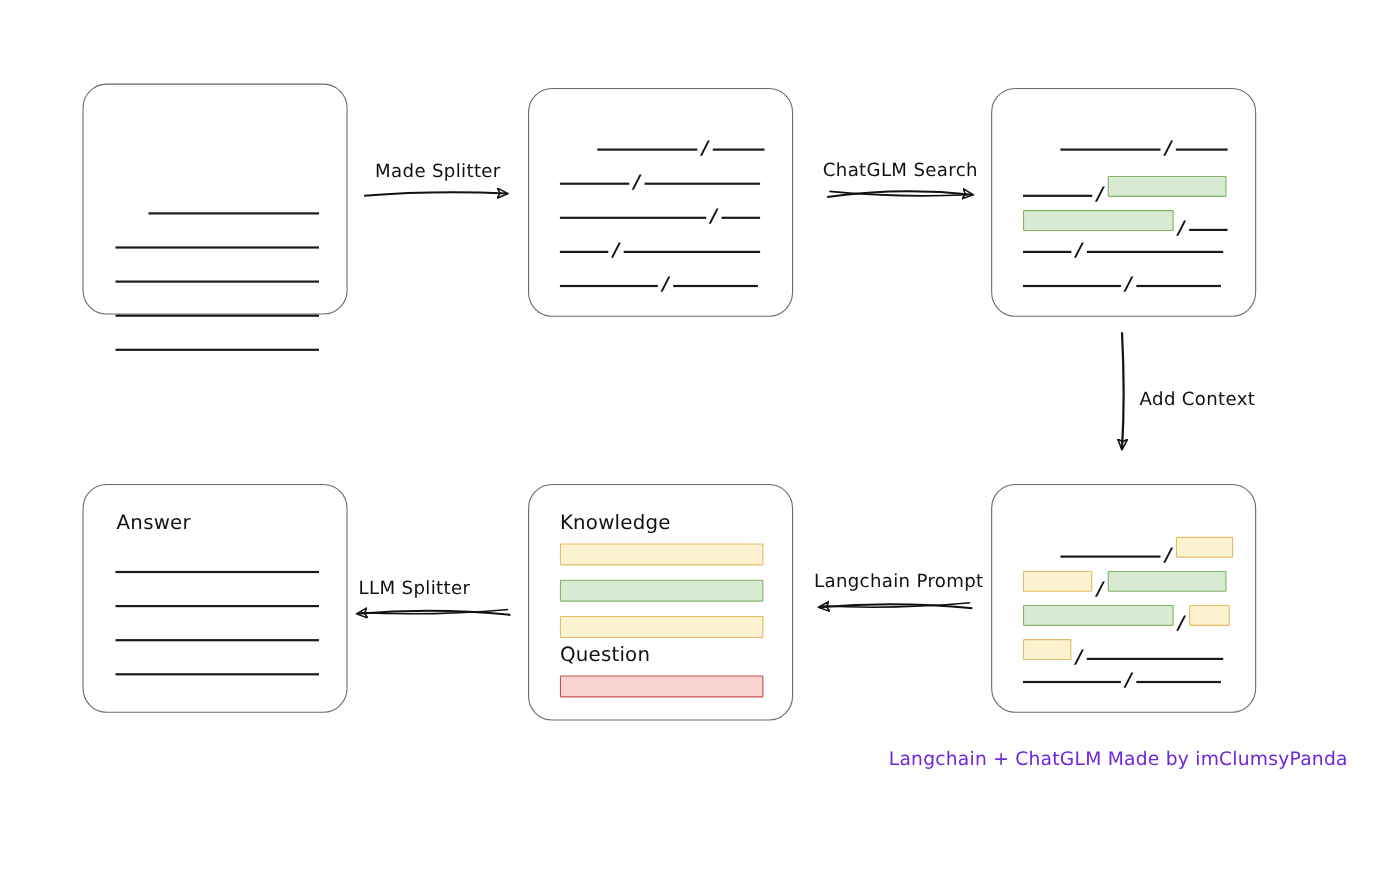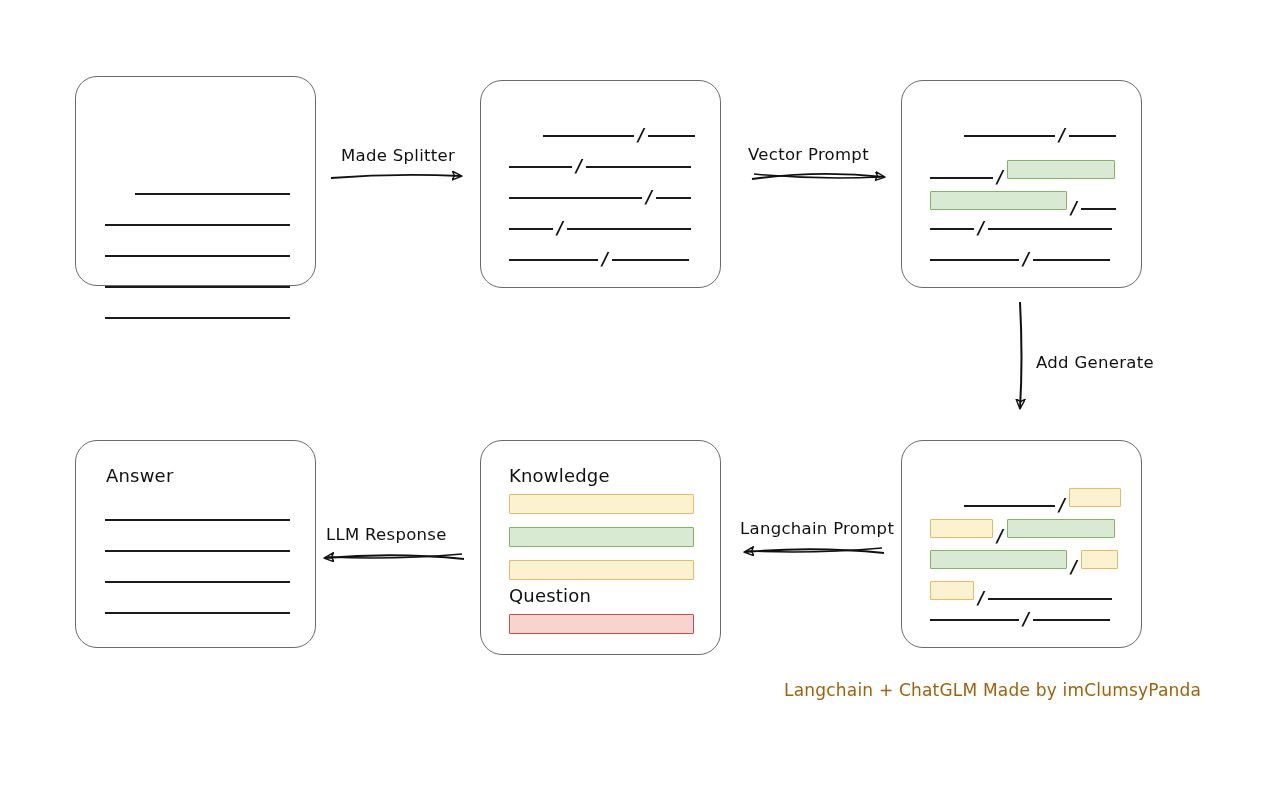--- a/index.html
+++ b/index.html
@@ -69,23 +69,24 @@
     font-size:16.5px;
     color:#111;
     white-space:nowrap;
     letter-spacing:.3px;
   }
 
   .caption{
     position:absolute;
     font-family:"DejaVu Sans", sans-serif;
     font-size:17px;
-    color:#a16207;
+    color:#6d28d9;
     white-space:nowrap;
     letter-spacing:.2px;
+    margin-left:24px;
   }
 
   svg.arrows{position:absolute;left:0;top:0;width:1262px;height:792px;pointer-events:none;}
 </style>
 </head>
 <body>
 
 <div id="stage">
 
   <svg class="arrows" viewBox="0 0 1262 792">
@@ -244,23 +245,23 @@
     <div class="row" style="left:29px;top:140px;">
       <span class="seg" style="width:185px;"></span>
     </div>
     <div class="row" style="left:29px;top:171px;">
       <span class="seg" style="width:185px;"></span>
     </div>
   </div>
 
   <div class="arrowlabel" style="left:341px;top:146px;">Made Splitter</div>
 
-  <div class="arrowlabel" style="left:748px;top:145px;">Vector Prompt</div>
-
-  <div class="arrowlabel" style="left:1036px;top:353px;">Add Generate</div>
+  <div class="arrowlabel" style="left:748px;top:145px;">ChatGLM Search</div>
+
+  <div class="arrowlabel" style="left:1036px;top:353px;">Add Context</div>
 
   <div class="arrowlabel" style="left:740px;top:519px;">Langchain Prompt</div>
 
-  <div class="arrowlabel" style="left:326px;top:525px;">LLM Response</div>
+  <div class="arrowlabel" style="left:326px;top:525px;">LLM Splitter</div>
 
   <div class="caption" style="left:784px;top:680px;">Langchain + ChatGLM Made by imClumsyPanda</div>
 
 </div>
 
 </body></html>

